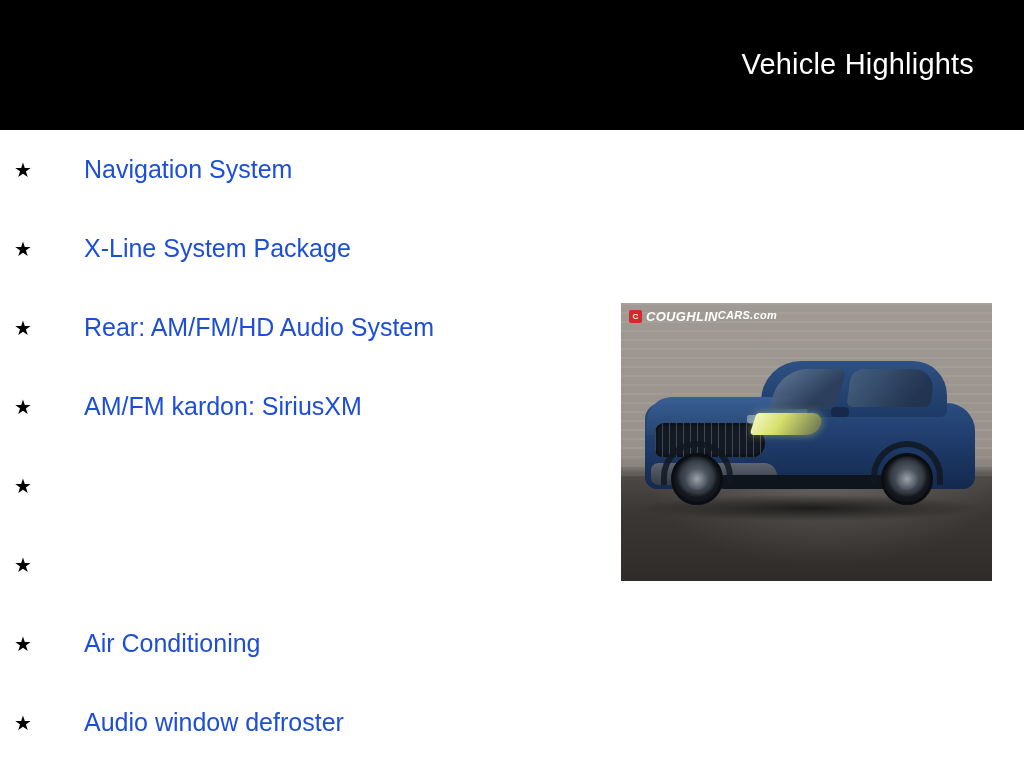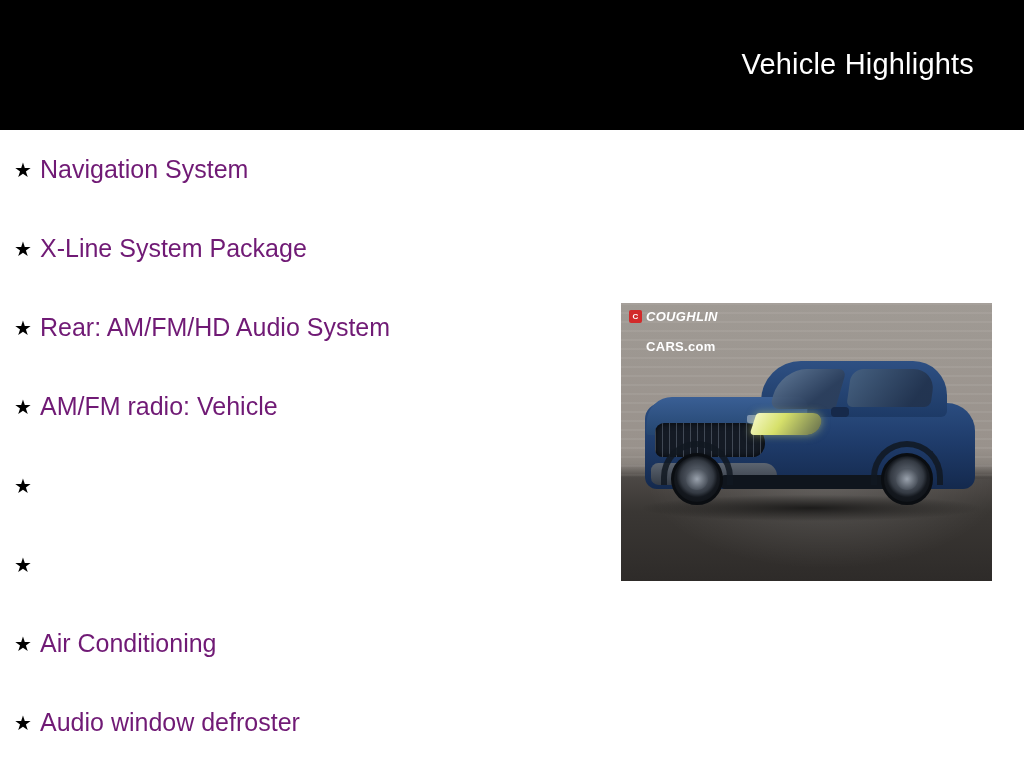--- a/index.html
+++ b/index.html
@@ -56,22 +56,23 @@
   .star-icon {
     width: 26px;
     font-size: 20px;
     line-height: 1;
     color: #000000;
     flex: 0 0 26px;
     text-align: left;
   }
   .item-label {
     font-size: 25px;
-    color: #701a75;
+    color: #1d4ed8;
     white-space: nowrap;
+    margin-left: 44px;
   }
   .vehicle-photo {
     position: absolute;
     left: 621px;
     top: 303px;
     width: 371px;
     height: 278px;
     overflow: hidden;
     background: #8c8782;
     border: 0;
@@ -306,36 +307,35 @@
     background: #d22a2a;
     border-radius: 2px;
     color: #ffffff;
     font-size: 8px;
     line-height: 13px;
     text-align: center;
     font-weight: bold;
   }
   .wm-text {
     display: flex;
-    flex-direction: column;
     line-height: 1.05;
   }
   .wm-title {
     color: #ffffff;
     font-size: 13px;
     font-weight: bold;
     font-style: italic;
     letter-spacing: 0.3px;
   }
   .wm-sub {
     color: #ffffff;
-    font-size: 13px;
+    font-size: 11px;
     font-weight: bold;
+    font-style: italic;
     letter-spacing: 0.3px;
-    margin-top: 16px;
   }
 </style>
 </head>
 <body>
 
 <div class="page">
 
   <div class="header-bar">
     <div class="header-title">Vehicle Highlights</div>
   </div>
@@ -348,21 +348,21 @@
     <li class="highlight-item">
       <span class="star-icon">★</span>
       <span class="item-label">X-Line System Package</span>
     </li>
     <li class="highlight-item">
       <span class="star-icon">★</span>
       <span class="item-label">Rear: AM/FM/HD Audio System</span>
     </li>
     <li class="highlight-item">
       <span class="star-icon">★</span>
-      <span class="item-label">AM/FM radio: Vehicle</span>
+      <span class="item-label">AM/FM kardon: SiriusXM</span>
     </li>
     <li class="highlight-item">
       <span class="star-icon">★</span>
     </li>
     <li class="highlight-item">
       <span class="star-icon">★</span>
     </li>
     <li class="highlight-item">
       <span class="star-icon">★</span>
       <span class="item-label">Air Conditioning</span>

